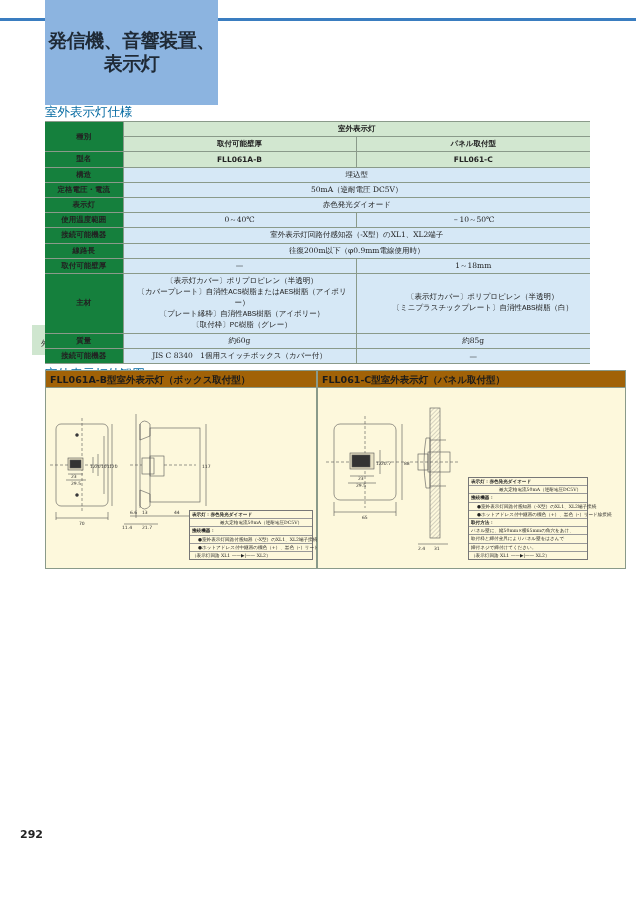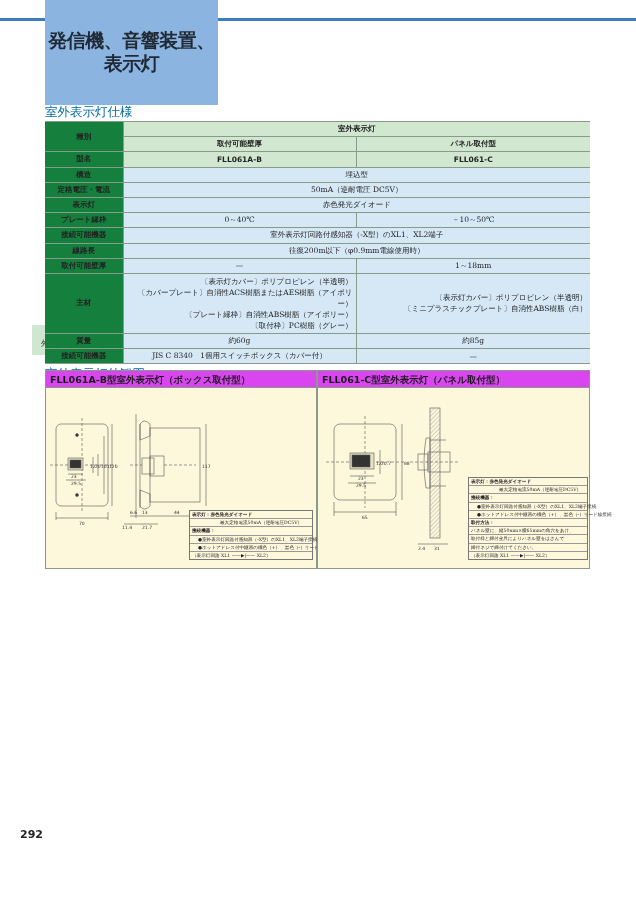--- a/index.html
+++ b/index.html
@@ -16,29 +16,29 @@
   .st1 { top: 104px; }
   .st2 { top: 366px; }
 
   .side-tab { position: absolute; left: 0; top: 325px; width: 36px; height: 30px; background: #cfe6cf; font-size: 8px; line-height: 10px; color: #333; text-align: right; padding: 4px 3px 0 0; margin-left: 32px; }
 
   table.spec { position: absolute; left: 45px; top: 121px; width: 545px; border-collapse: collapse; font-size: 7.5px; border-top: 1.5px solid #333; border-bottom: 1.5px solid #333; }
   table.spec td { border: 1px solid #8a9a8a; height: 15.2px; text-align: center; vertical-align: middle; padding: 0 3px; }
   table.spec td.h { background: #15803d; font-weight: bold; width: 78px; }
   table.spec td.hh { background: #d2e7d0; font-weight: bold; }
   table.spec td.v { background: #d6e8f6; font-family: "DejaVu Serif", serif; font-size: 7.5px; margin-left: 32px; }
-  table.spec td.left { text-align: right; padding-left: 8px; line-height: 11px; }
+  table.spec td.left { text-align: center; padding-left: 8px; line-height: 11px; font-family: Liberation Mono, monospace; }
   table.spec tr.tall td { height: 60px; }
   table.spec td:first-child { border-left: none; }
   table.spec td:last-child { border-right: none; }
 
   .fig-panel { position: absolute; top: 370px; height: 199px; background: #fdf8dc; border: 1px solid #8a9a8a; }
   .fig-left { left: 45px; width: 272px; }
-  .fig-right { left: 317px; width: 273px; }
-  .fig-head { height: 17px; background: #d946ef; border-bottom: 1px solid #8a9a8a; font-size: 9.5px; font-weight: bold; padding: 3px 4px; color: #1a1a1a; white-space: nowrap; }
+  .fig-right { left: 317px; width: 309px; }
+  .fig-head { height: 17px; background: #a16207; border-bottom: 1px solid #8a9a8a; font-size: 9.5px; font-weight: bold; padding: 3px 4px; color: #1a1a1a; white-space: nowrap; }
   .fig-body { position: relative; height: 181px; }
   .fig-body svg { position: absolute; left: 0; top: 0; }
 
   .legend-box { position: absolute; background: #fdf8dc; border: 1px solid #777; font-family: "DejaVu Serif", serif; font-size: 4.6px; line-height: 7.2px; }
   .legend-box div { border-bottom: 1px solid #999; padding: 0 2px; white-space: nowrap; }
   .legend-box div:last-child { border-bottom: none; }
   .legend-box .b { font-weight: bold; }
   .legend-box .ind { padding-left: 8px; }
   .legend-box .ind2 { padding-left: 30px; }
 
@@ -81,21 +81,21 @@
   </tr>
   <tr>
     <td class="h">定格電圧・電流</td>
     <td class="v" colspan="2">50mA（逆耐電圧 DC5V）</td>
   </tr>
   <tr>
     <td class="h">表示灯</td>
     <td class="v" colspan="2">赤色発光ダイオード</td>
   </tr>
   <tr>
-    <td class="h">プレート縁枠</td>
+    <td class="h">使用温度範囲</td>
     <td class="v">0～40℃</td>
     <td class="v">－10～50℃</td>
   </tr>
   <tr>
     <td class="h">接続可能機器</td>
     <td class="v" colspan="2">室外表示灯回路付感知器（-X型）のXL1、XL2端子</td>
   </tr>
   <tr>
     <td class="h">線路長</td>
     <td class="v" colspan="2">往復200m以下（φ0.9mm電線使用時）</td>

